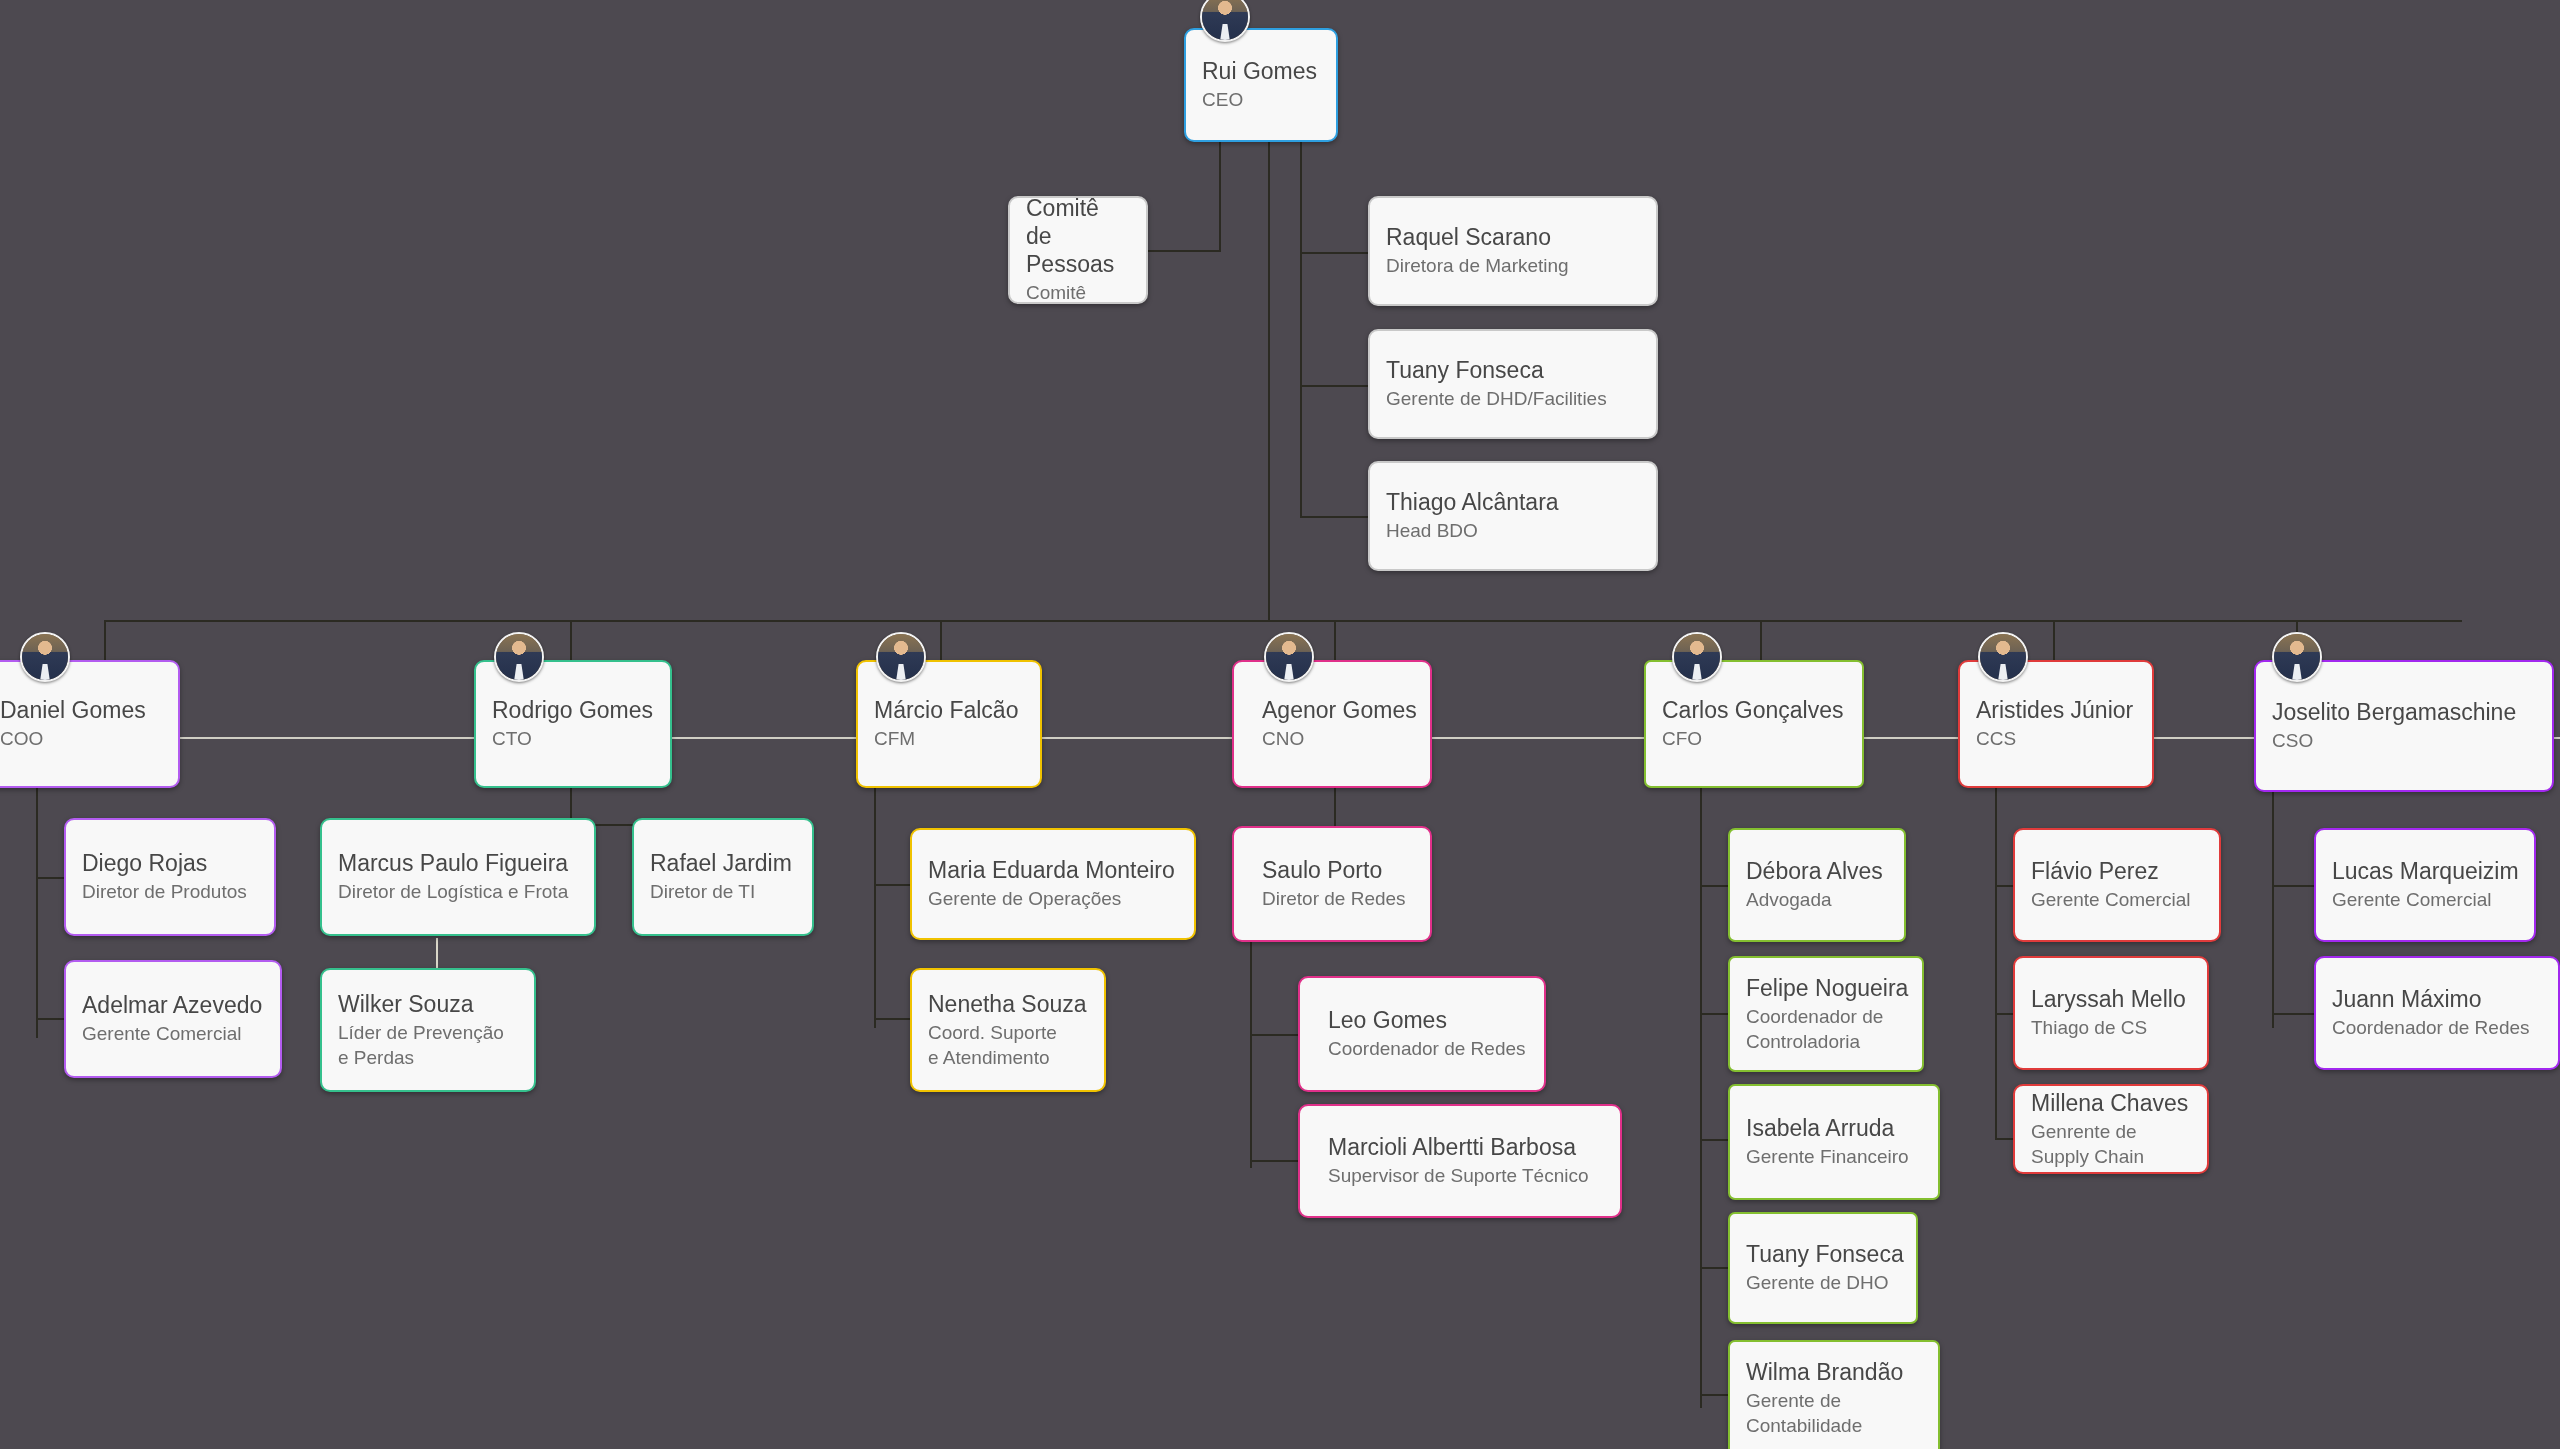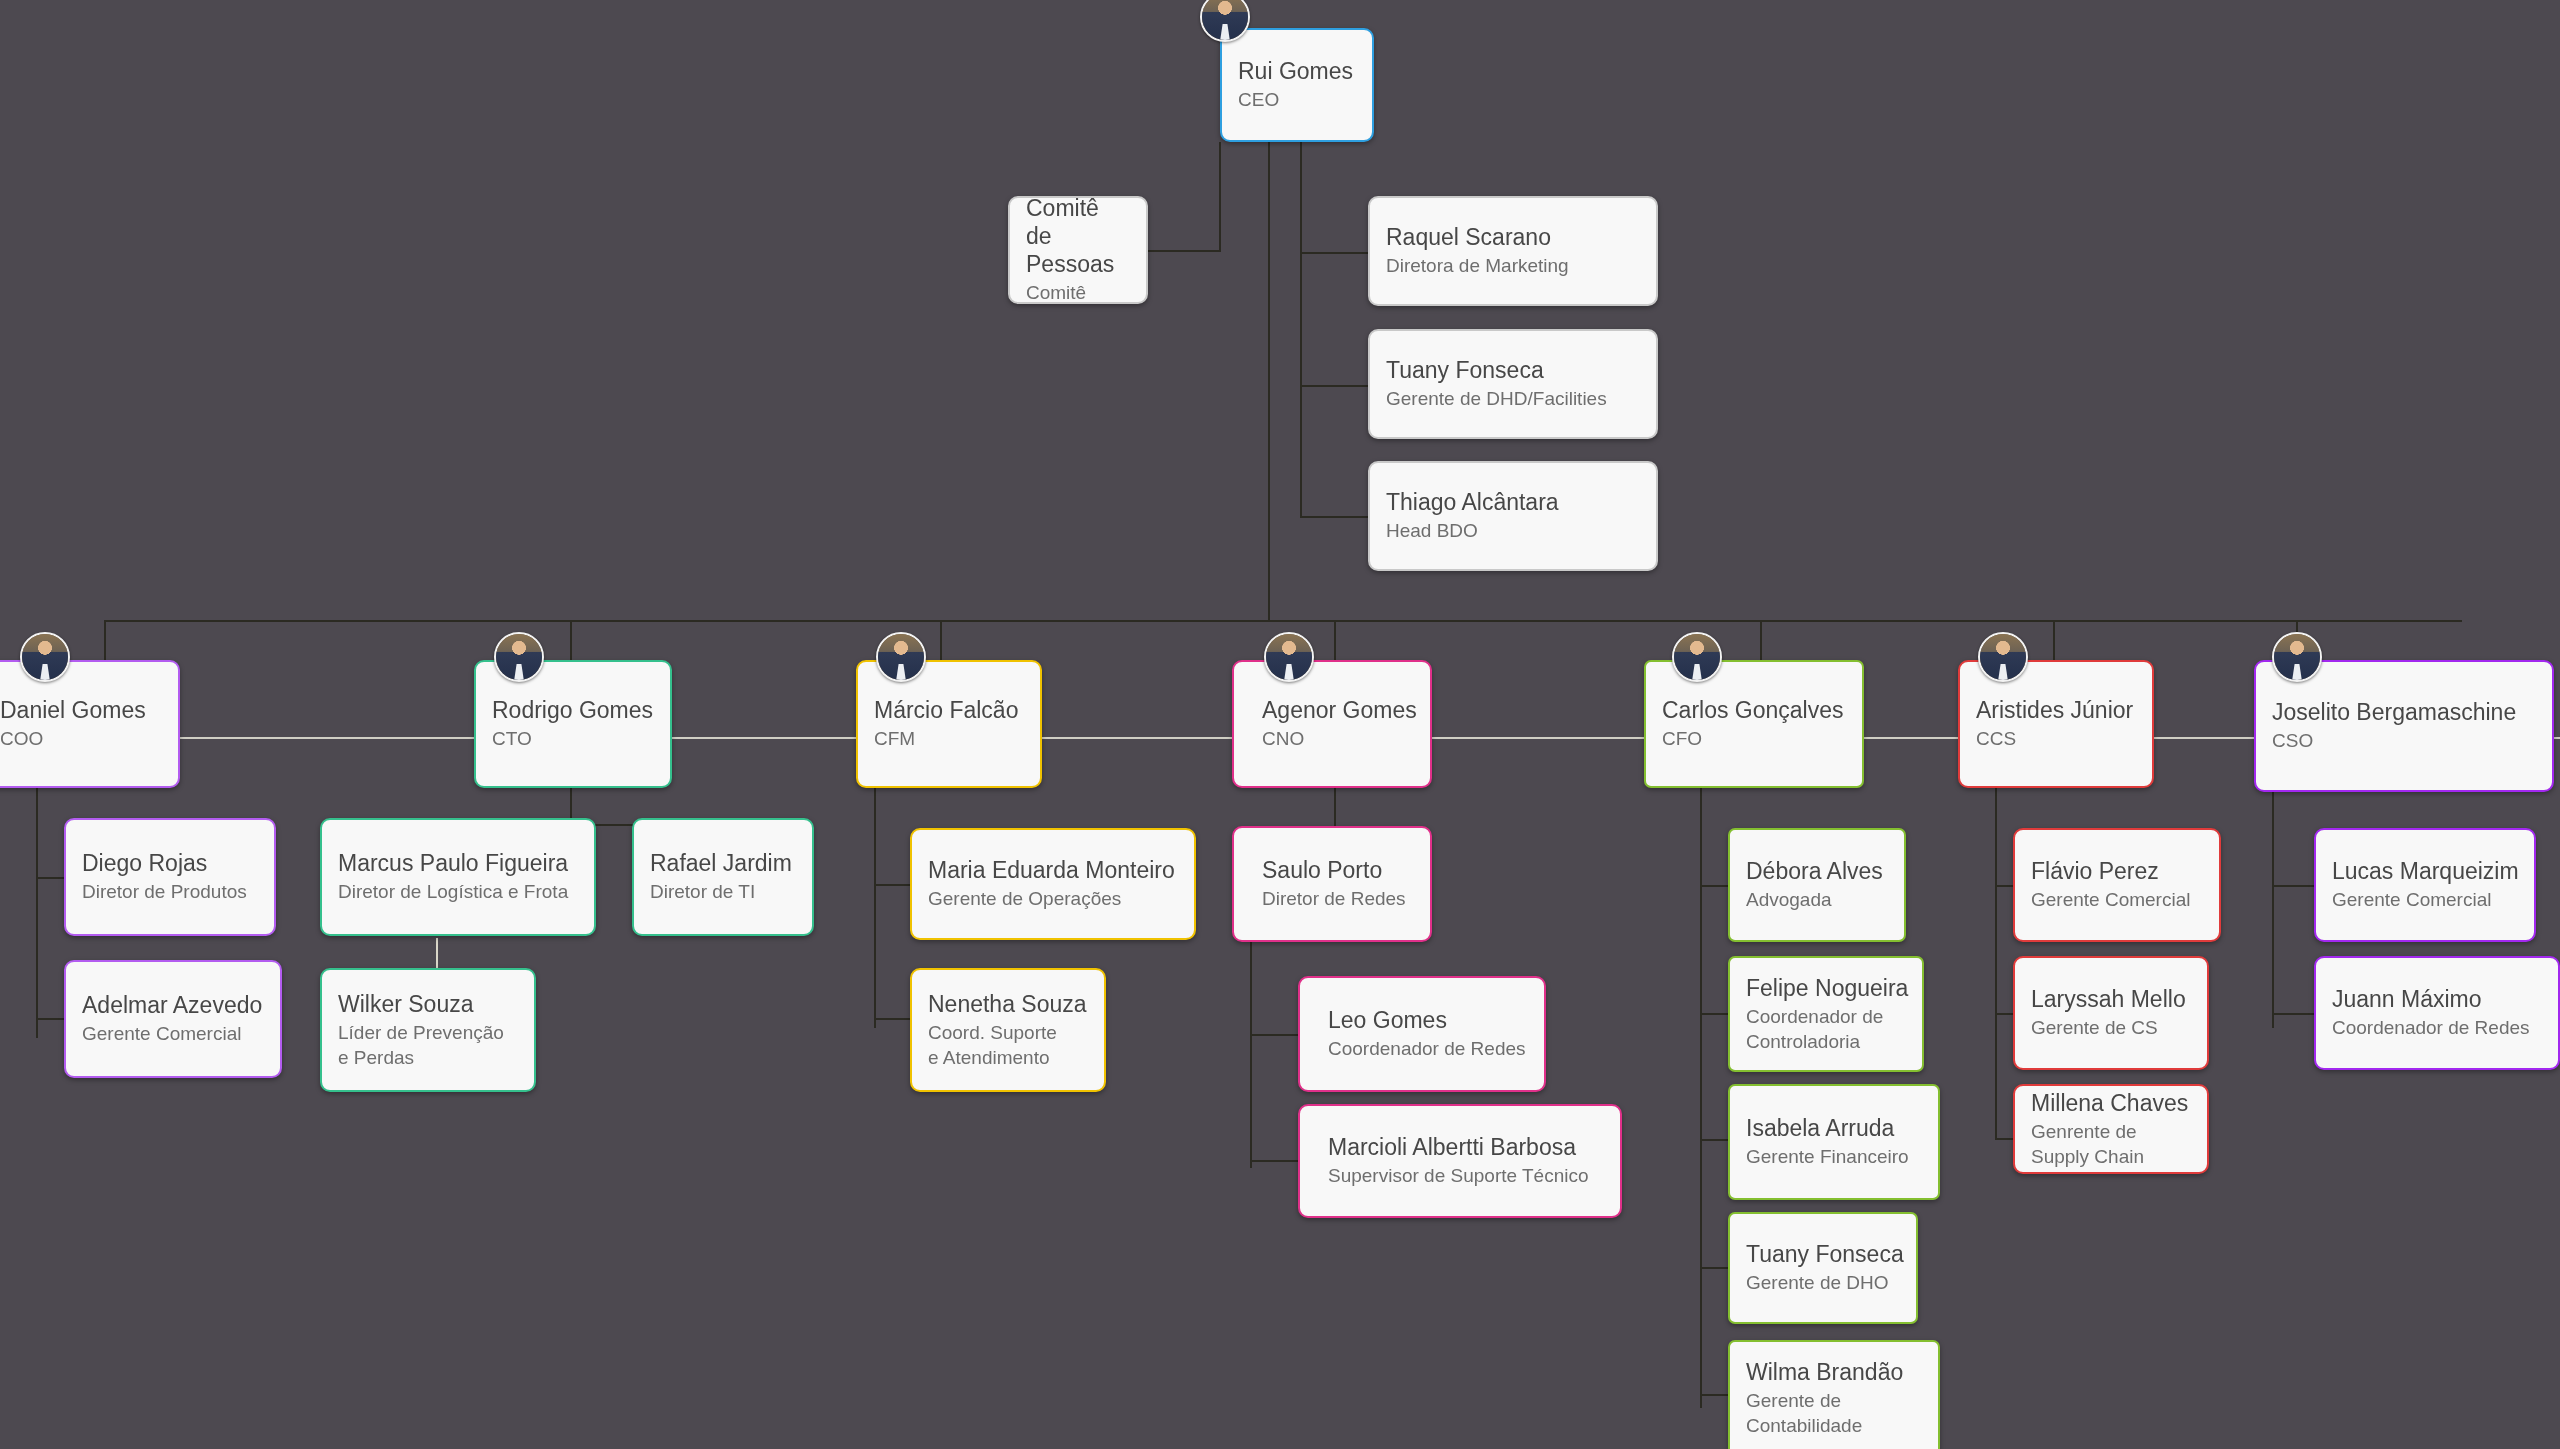--- a/index.html
+++ b/index.html
@@ -95,21 +95,21 @@
     left: 50%;
     bottom: 0;
     width: 20px;
     height: 16px;
     transform: translateX(-50%);
     background: #eceff3;
     clip-path: polygon(38% 0, 62% 0, 74% 100%, 26% 100%);
   }
 
   
-  .c-ceo   { border-color: #2e9fe0; margin-left: 36px; }
+  .c-ceo   { border-color: #2e9fe0; }
   .c-grey  { border-color: #c9c9c9; }
   .c-coo   { border-color: #b35cf0; }
   .c-cto   { border-color: #35c08d; }
   .c-cfm   { border-color: #f0c200; }
   .c-cno   { border-color: #e0308a; padding-left: 28px; }
   .c-cfo   { border-color: #84bf30; border-radius: 7px; }
   .c-ccs   { border-color: #e03b3b; }
   .c-cso   { border-color: #a228ef; }
 </style>
 </head>
@@ -309,21 +309,21 @@
   <div class="node c-ccs" style="left:1958px; top:660px; width:196px; height:128px;">
     <span class="nm">Aristides Júnior</span>
     <span class="rl">CCS</span>
   </div>
   <div class="node c-ccs" style="left:2013px; top:828px; width:208px; height:114px;">
     <span class="nm">Flávio Perez</span>
     <span class="rl">Gerente Comercial</span>
   </div>
   <div class="node c-ccs" style="left:2013px; top:956px; width:196px; height:114px;">
     <span class="nm">Laryssah Mello</span>
-    <span class="rl">Gerente de CS</span>
+    <span class="rl">Thiago de CS</span>
   </div>
   <div class="node c-ccs" style="left:2013px; top:1084px; width:196px; height:90px;">
     <span class="nm">Millena Chaves</span>
     <span class="rl">Genrente de
 Supply Chain</span>
   </div>
 
   <div class="avatar" style="left:2272px; top:632px;">
       <span class="ph"></span>
     </div>

